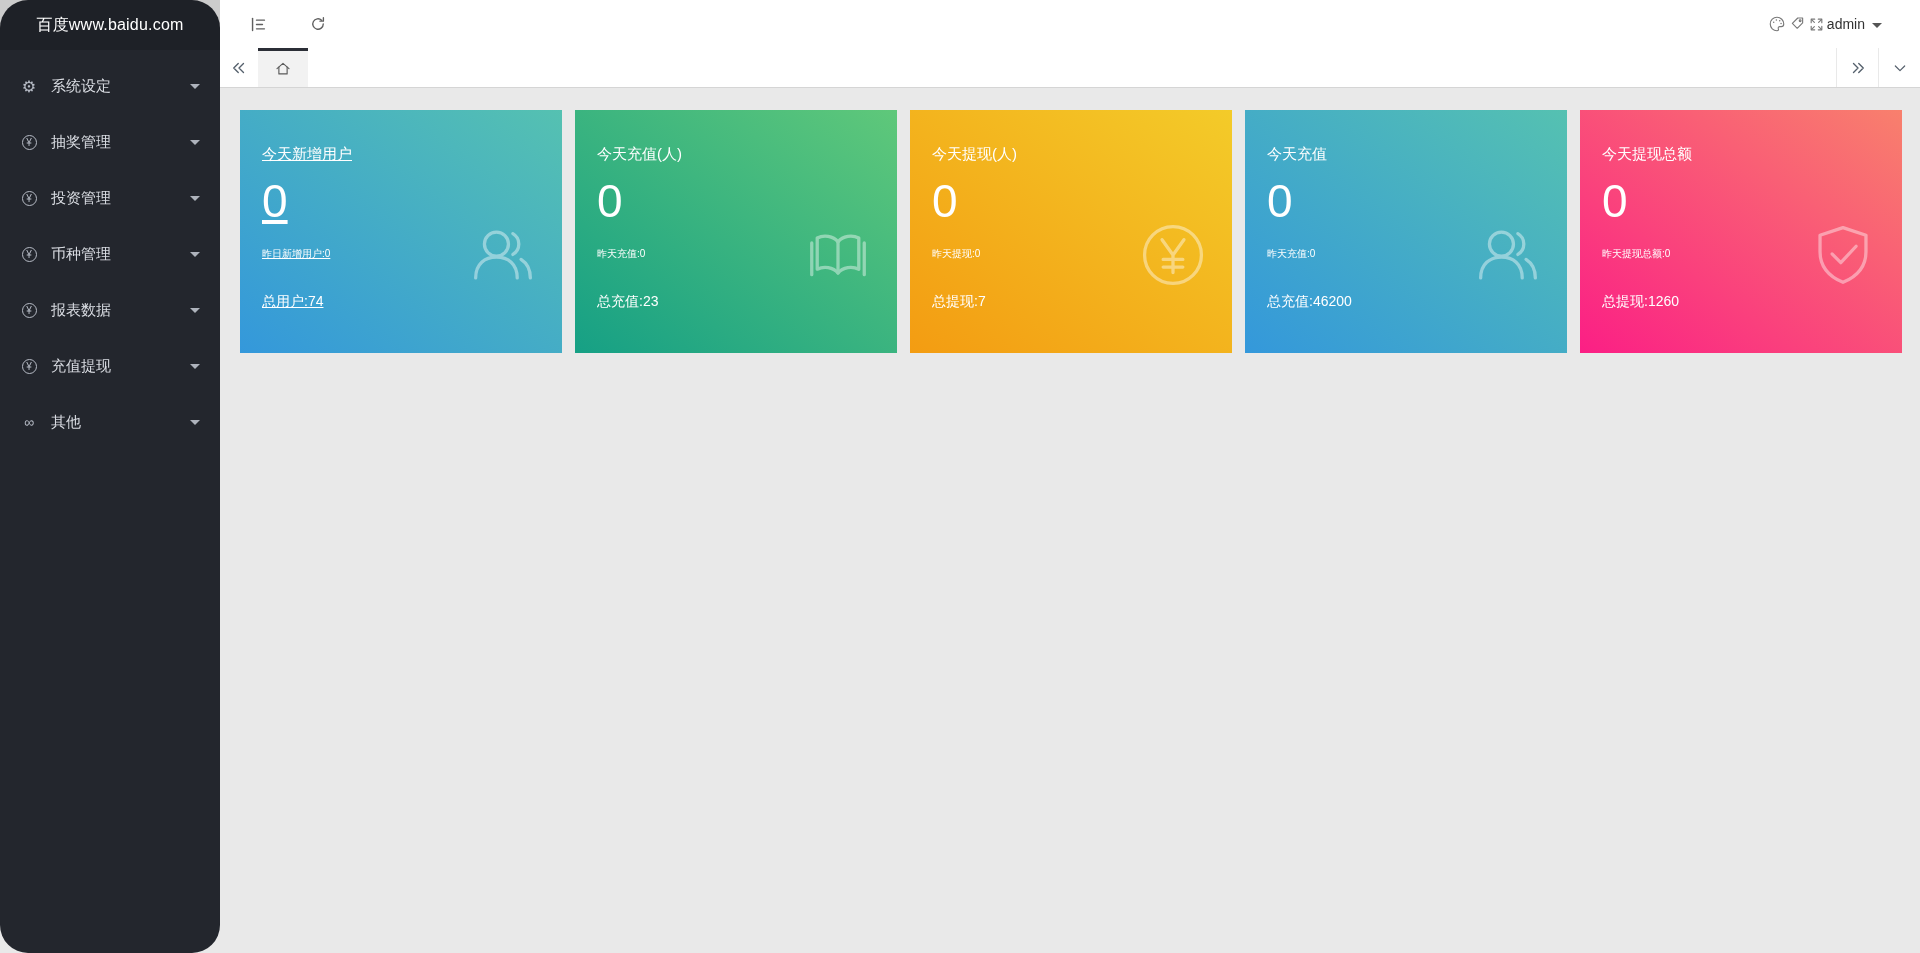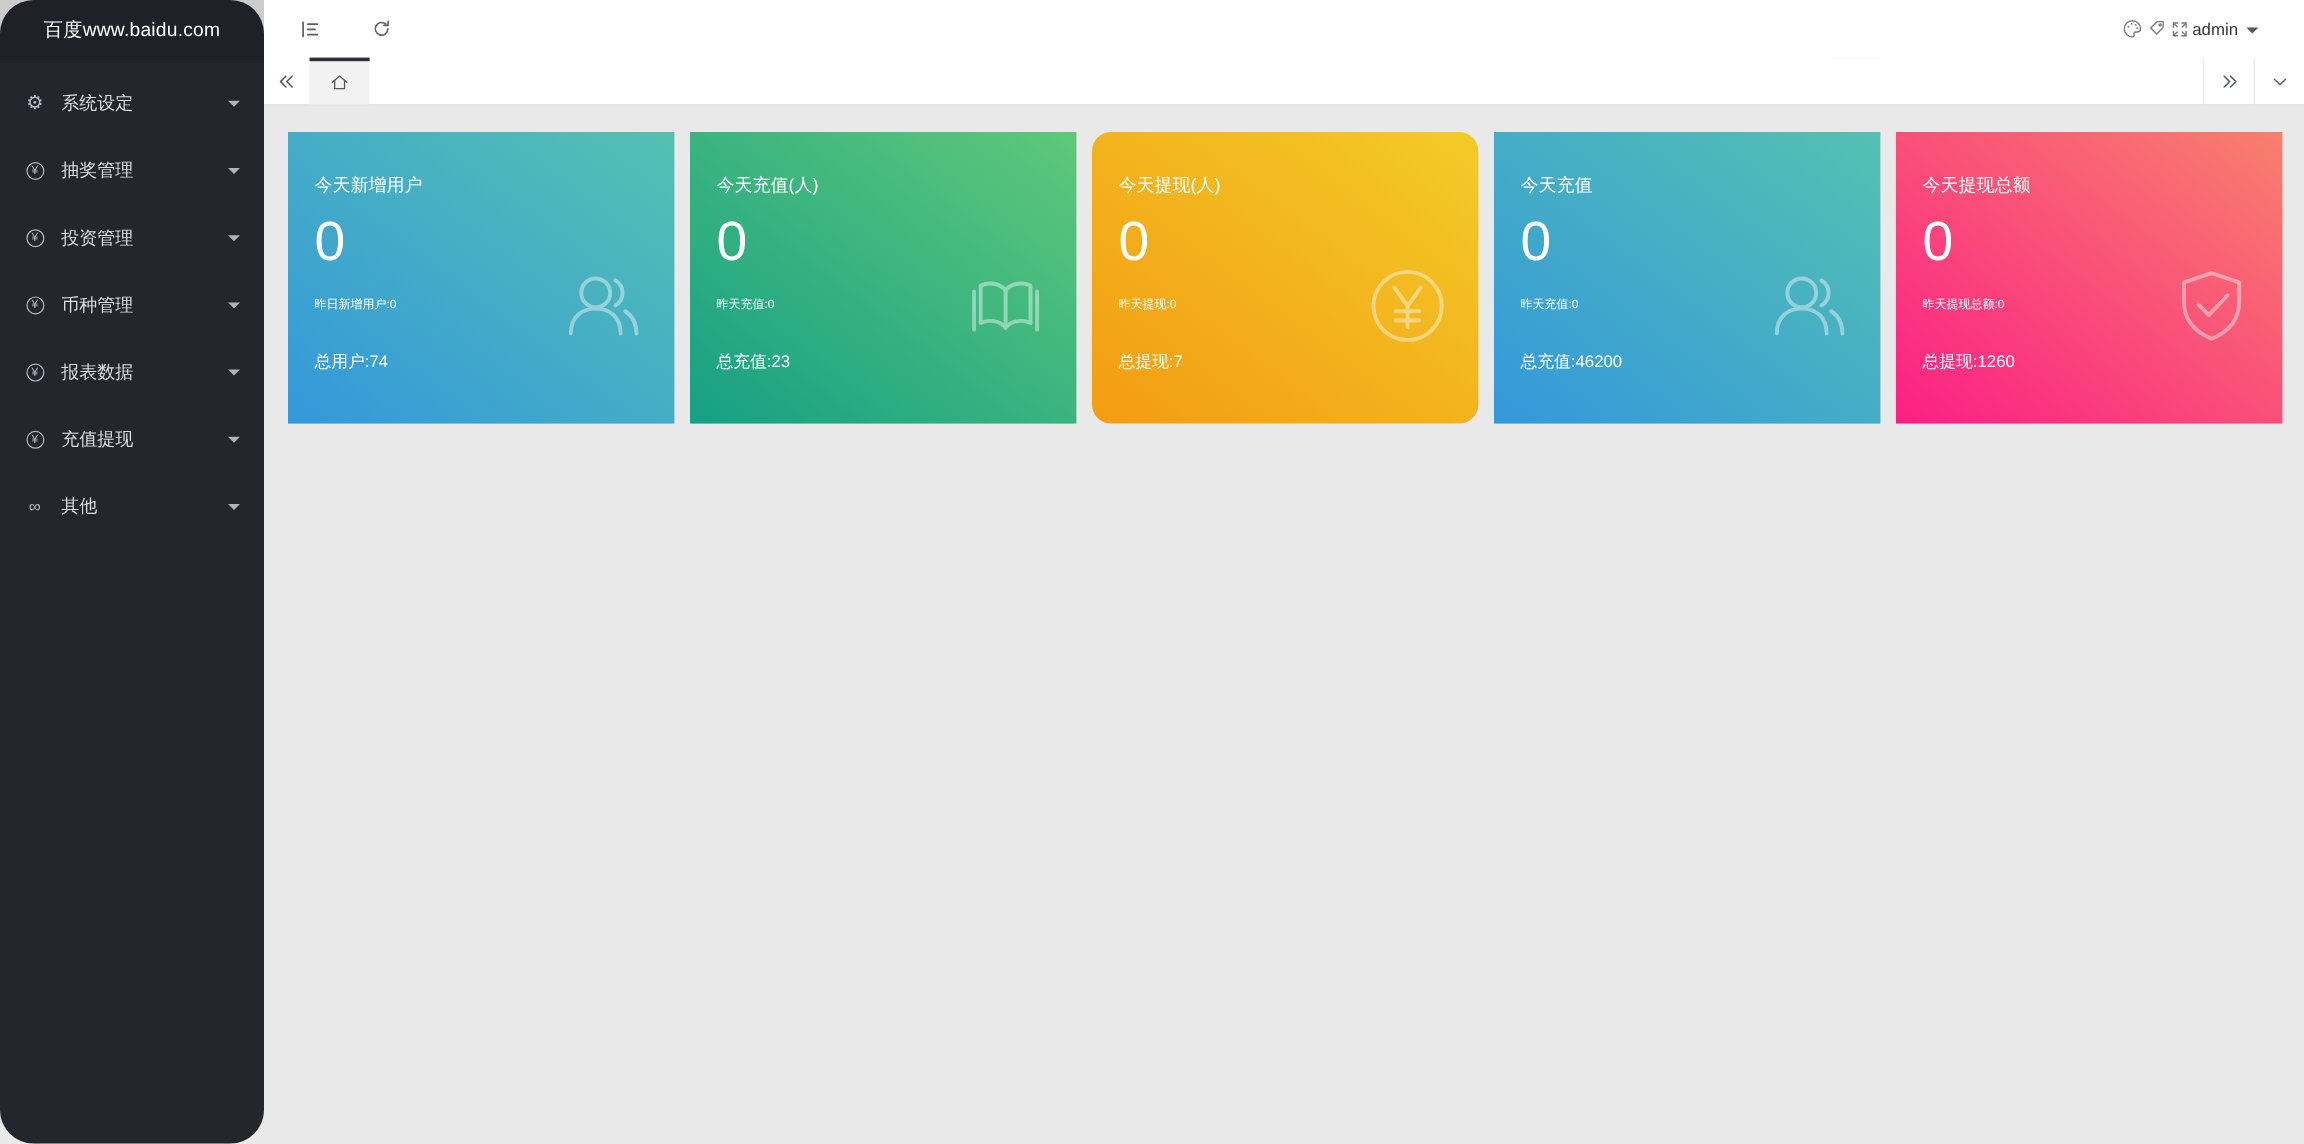--- a/index.html
+++ b/index.html
@@ -192,21 +192,21 @@
   <span class="tab-rbtn">
     <svg width="16" height="16" viewBox="0 0 24 24" stroke-width="1.8">
         <path d="M5 9l7 7 7-7"></path>
       </svg>
   </span>
 </div>
 
 <main class="content">
   <div class="cards">
 
-    <div class="card" style="background: linear-gradient(to right top, rgb(52, 152, 219), rgb(85, 193, 177));">
+    <div class="card" style="background: linear-gradient(to right top, rgb(52, 152, 219), rgb(85, 193, 177)); text-decoration: underline;">
       <div class="card-title">今天新增用户</div>
       <div class="card-value">0</div>
       <div class="card-line2">昨日新增用户:0</div>
       <div class="card-line3">总用户:74</div>
       <span class="card-icon">
         <svg viewBox="0 0 64 64" stroke-width="3">
           <circle cx="26" cy="22" r="11"></circle>
           <path d="M7 53c0-13 8.5-19 19-19s19 6 19 19"></path>
           <path d="M41 12.5a11 11 0 0 1 0 19"></path>
           <path d="M48.5 36c5.5 3.5 8.5 9 8.5 17"></path>
@@ -221,21 +221,21 @@
       <div class="card-line3">总充值:23</div>
       <span class="card-icon">
         <svg viewBox="0 0 64 64" stroke-width="3">
           <path d="M32 20C27.5 14.5 19 13.5 13 16.5V45c6-3 14.5-2 19 3.5 4.5-5.5 13-6.5 19-3.5V16.5C45 13.5 36.5 14.5 32 20z"></path>
           <path d="M32 20v28.5"></path>
           <path d="M8 21v29M56 21v29"></path>
         </svg>
       </span>
     </div>
 
-    <div class="card" style="background: linear-gradient(to right top, rgb(243, 156, 18), rgb(243, 203, 41)); border-radius: 16px;">
+    <div class="card" style="background: linear-gradient(to right top, rgb(243, 156, 18), rgb(243, 203, 41));">
       <div class="card-title">今天提现(人)</div>
       <div class="card-value">0</div>
       <div class="card-line2">昨天提现:0</div>
       <div class="card-line3">总提现:7</div>
       <span class="card-icon">
         <svg viewBox="0 0 64 64" stroke-width="3">
           <circle cx="32" cy="32" r="26"></circle>
           <path d="M22 18l10 14 10-14M32 32v16M23 36h18M23 43h18"></path>
         </svg>
       </span>

